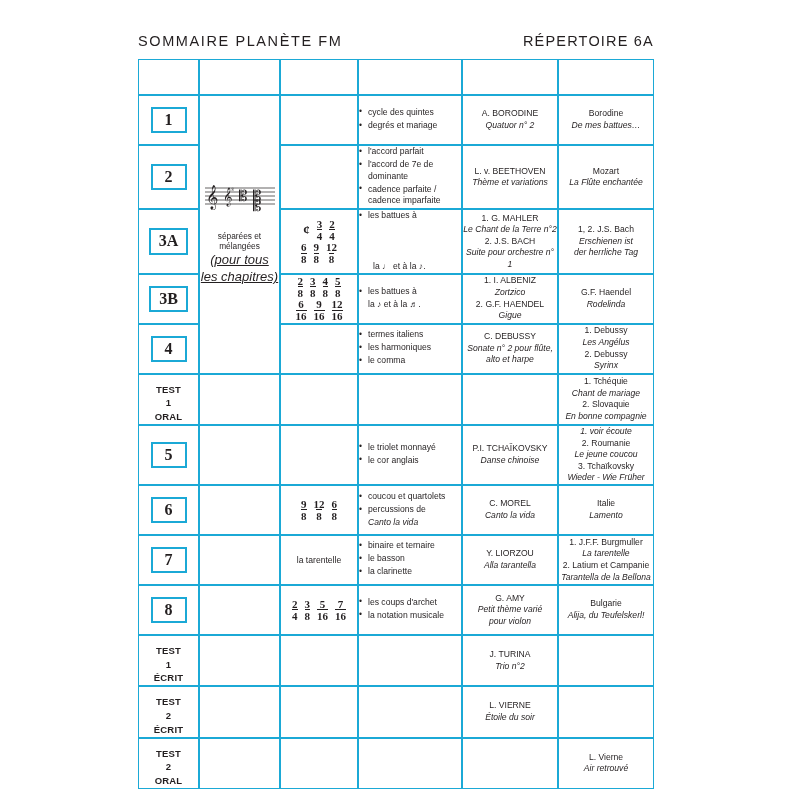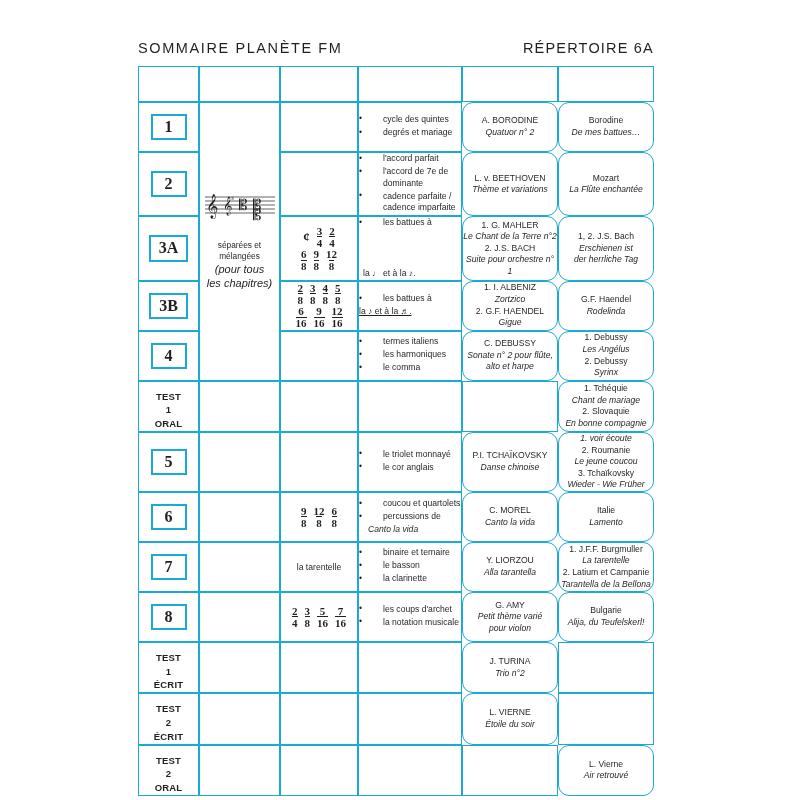--- a/index.html
+++ b/index.html
@@ -10,21 +10,21 @@
   body {
     width: 800px;
     height: 800px;
     font-family: "Liberation Sans", sans-serif;
     color: #231f20;
     position: relative;
     overflow: hidden;
   }
   #page {
     position: absolute;
-    left: 0; top: 12px;
+    left: 0; top: 5px;
     width: 800px;
     height: 788px;
   }
   
   .header {
     position: absolute;
     left: 138px;
     top: 28px;
     width: 516px;
     display: flex;
@@ -105,56 +105,55 @@
     line-height: 1.35;
     padding: 5px 6px;
   }
   ul.bullets {
     margin: 0;
     padding: 0;
     list-style: none;
   }
   ul.bullets li {
     position: relative;
-    padding-left: 24px;
+    padding-left: 9px;
     margin-bottom: 1.5px;
   }
   ul.bullets li:before {
     content: "•";
     position: absolute;
     left: 0;
     top: -0.5px;
   }
   .ital { font-style: italic; }
 
   td.centered {
     text-align: center;
     font-size: 8.6px;
     line-height: 1.35;
     padding: 4px 4px;
-    border-radius: 11px;
   }
   .line1 { }
   .line2 { font-style: italic; }
 
   
   .notescell {
     text-align: center;
     padding: 6px 2px 8px 2px;
   }
   .staffwrap {
     display: block;
     margin: 0 auto 2px auto;
   }
   .notes-caption {
     font-size: 8.3px;
     line-height: 1.3;
     margin-top: 14px;
   }
-  .notes-caption .sub { font-style: italic; font-size: 11px; }
+  .notes-caption .sub { font-style: italic; font-size: 13px; text-decoration: underline; }
 
   
   .rythme {
     text-align: center;
     font-family: "Liberation Serif", serif;
     padding: 4px 2px;
   }
   .fracrow {
     display: flex;
     justify-content: center;
@@ -307,21 +306,21 @@
             <span class="frac">
                 <span class="num">12</span>
                 <span class="den">8</span>
               </span>
           </div>
         </td>
         <td class="cellcontent">
           <ul class="bullets">
             <li>les battues à</li>
           </ul>
-          <div style="padding-left:4px;margin-top:39px;">la ♩ et à la ♪.</div>
+          <div style="padding-left:14px;margin-top:39px;">la ♩ et à la ♪.</div>
         </td>
         <td class="centered">
           <div class="line1">1.  G. MAHLER</div>
           <div class="line2">Le Chant de la Terre n°2</div>
           <div class="line1">2.   J.S. BACH</div>
           <div class="line2">Suite pour orchestre n° 1</div>
         </td>
         <td class="centered">
           <div class="line1">1, 2.  J.S. Bach</div>
           <div class="line2">Erschienen ist</div>
@@ -364,21 +363,21 @@
             <span class="frac">
                 <span class="num">12</span>
                 <span class="den">16</span>
               </span>
           </div>
         </td>
         <td class="cellcontent">
           <ul class="bullets">
             <li>les battues à</li>
           </ul>
-          <div style="text-decoration:underline;">la ♪ et à la ♬.</div>
+          <div style="padding-left:9px;">la ♪ et à la ♬.</div>
         </td>
         <td class="centered">
           <div class="line1">1. I. ALBENIZ</div>
           <div class="line2">Zortzico</div>
           <div class="line1">2. G.F. HAENDEL</div>
           <div class="line2">Gigue</div>
         </td>
         <td class="centered">
           <div class="line1">G.F. Haendel</div>
           <div class="line2">Rodelinda</div>

